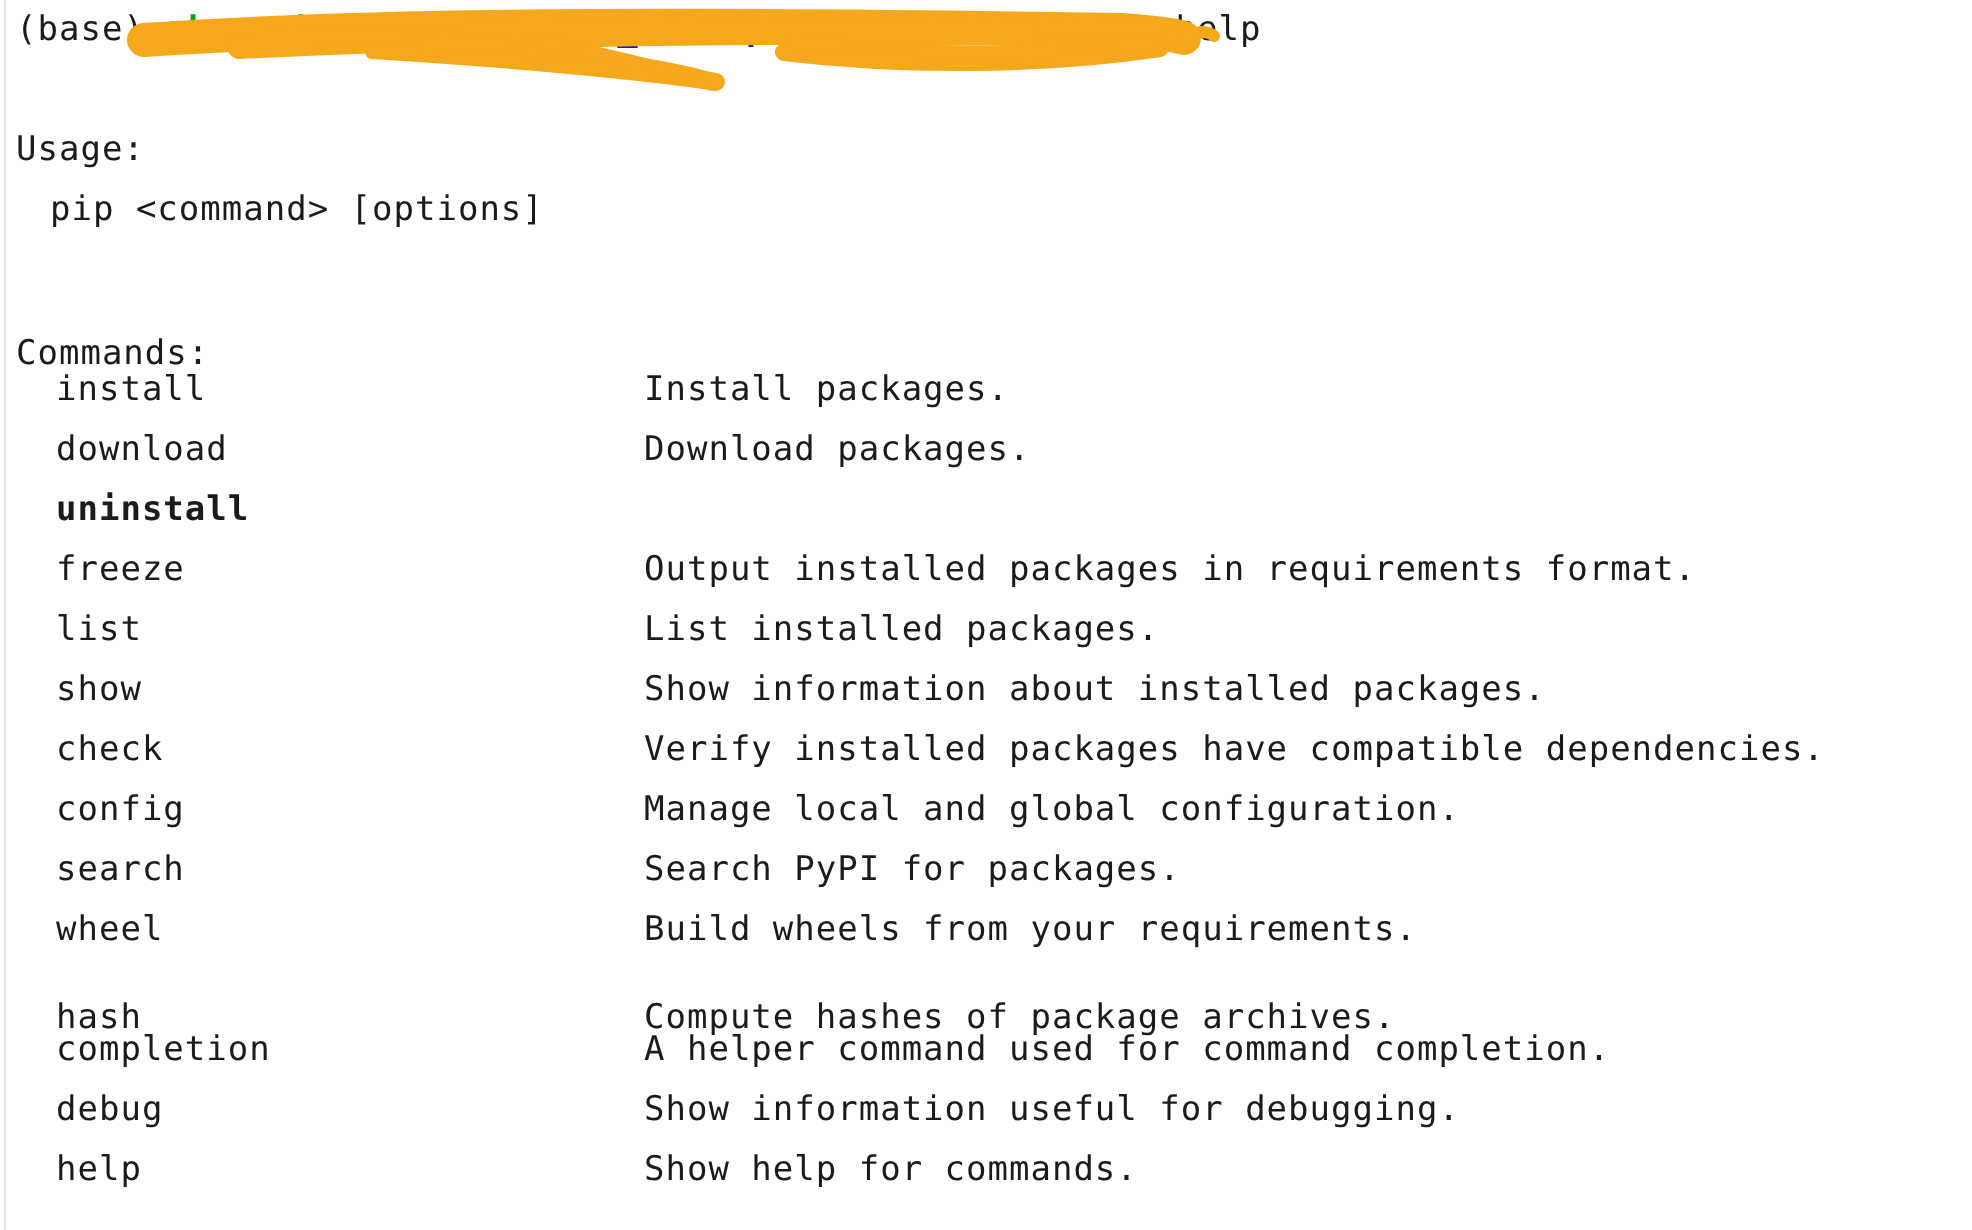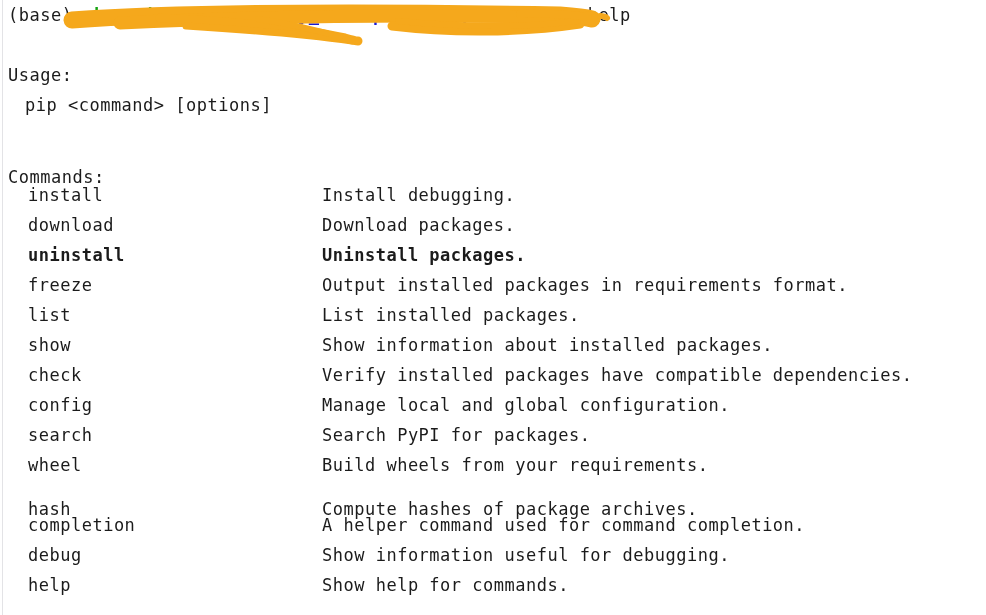--- a/index.html
+++ b/index.html
@@ -117,23 +117,23 @@
       <path d="M 600,16 C 604,16 606,17 607,18" stroke-width="6"></path>
     </g>
   </svg>
 
   <div class="line" id="usage-label">Usage:</div>
   <div class="line" id="usage-line">pip &lt;command&gt; [options]</div>
 
   <div class="line" id="commands-label">Commands:</div>
 
   <div id="commands-list">
-      <div class="cmd-row" style="top: 180px;"><span class="cmd-name">install</span><span class="cmd-desc">Install debugging.</span></div>
+      <div class="cmd-row" style="top: 180px;"><span class="cmd-name">install</span><span class="cmd-desc">Install packages.</span></div>
       <div class="cmd-row" style="top: 210px;"><span class="cmd-name">download</span><span class="cmd-desc">Download packages.</span></div>
-      <div class="cmd-row" style="top: 240px; font-weight: bold;"><span class="cmd-name">uninstall</span><span class="cmd-desc">Uninstall packages.</span></div>
+      <div class="cmd-row" style="top: 240px; font-weight: bold;"><span class="cmd-name">uninstall</span></div>
       <div class="cmd-row" style="top: 270px;"><span class="cmd-name">freeze</span><span class="cmd-desc">Output installed packages in requirements format.</span></div>
       <div class="cmd-row" style="top: 300px;"><span class="cmd-name">list</span><span class="cmd-desc">List installed packages.</span></div>
       <div class="cmd-row" style="top: 330px;"><span class="cmd-name">show</span><span class="cmd-desc">Show information about installed packages.</span></div>
       <div class="cmd-row" style="top: 360px;"><span class="cmd-name">check</span><span class="cmd-desc">Verify installed packages have compatible dependencies.</span></div>
       <div class="cmd-row" style="top: 390px;"><span class="cmd-name">config</span><span class="cmd-desc">Manage local and global configuration.</span></div>
       <div class="cmd-row" style="top: 420px;"><span class="cmd-name">search</span><span class="cmd-desc">Search PyPI for packages.</span></div>
       <div class="cmd-row" style="top: 450px;"><span class="cmd-name">wheel</span><span class="cmd-desc">Build wheels from your requirements.</span></div>
       <div class="cmd-row" style="top: 480px; margin-top: 14px;"><span class="cmd-name">hash</span><span class="cmd-desc">Compute hashes of package archives.</span></div>
       <div class="cmd-row" style="top: 510px;"><span class="cmd-name">completion</span><span class="cmd-desc">A helper command used for command completion.</span></div>
       <div class="cmd-row" style="top: 540px;"><span class="cmd-name">debug</span><span class="cmd-desc">Show information useful for debugging.</span></div>

